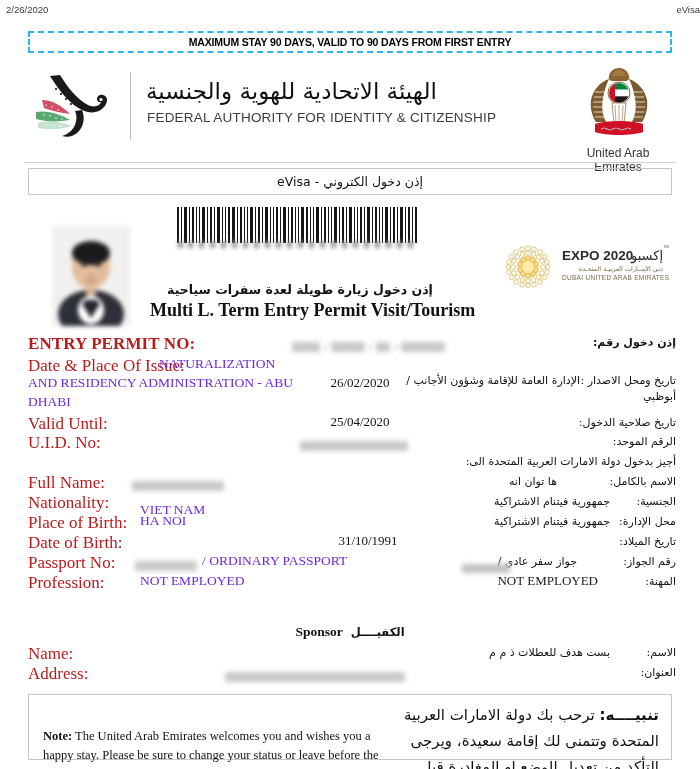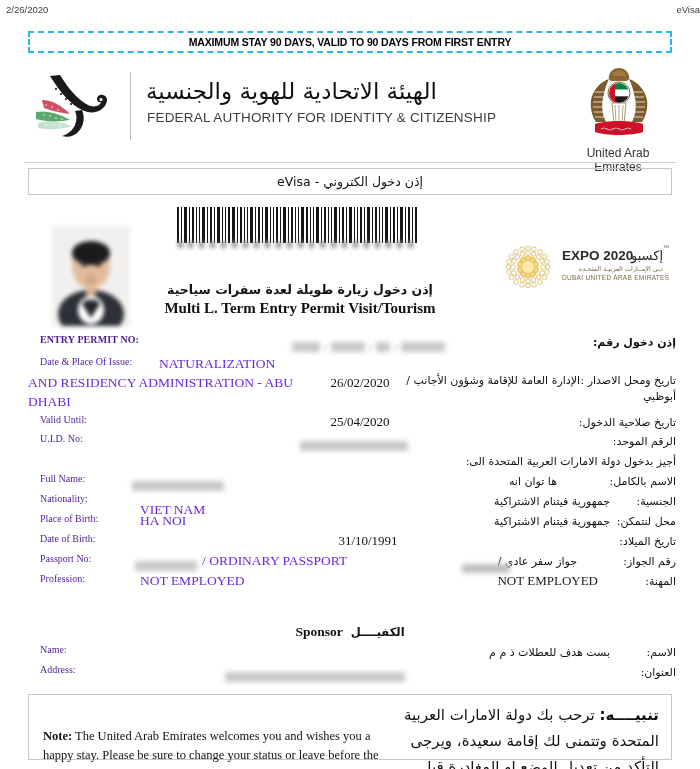--- a/index.html
+++ b/index.html
@@ -151,21 +151,21 @@
     font-family: "DejaVu Sans", sans-serif;
     font-size: 12.5px;
     font-weight: bold;
     direction: rtl;
     color: #111;
     line-height: 1.25;
   }
   .permit-type .pt-en {
     font-family: "Liberation Serif", serif;
     font-weight: bold;
-    font-size: 15px;
+    font-size: 18px;
     color: #111;
     margin-top: 2px;
     white-space: nowrap;
   }
   .expo-logo {
     position: absolute;
     left: 500px; top: 240px;
     width: 172px; height: 54px;
   }
 
@@ -175,24 +175,23 @@
     left: 0; top: 334px;
     width: 700px;
   }
   .drow {
     position: relative;
     min-height: 17px;
   }
   .lbl-en {
     position: absolute;
     left: 28px;
-    font-size: 10px;
-    color: #4c1d95;
+    font-size: 17px;
+    color: #b91c1c;
     white-space: nowrap;
-    margin-left: 12px;
   }
   .lbl-en.bold { font-weight: bold; letter-spacing: 0.1px; }
   .val-en {
     position: absolute;
     left: 160px;
     font-size: 13.5px;
     color: #6d28d9;
   }
   .val-mid {
     position: absolute;
@@ -623,21 +622,21 @@
     <span class="lbl-en" style="top:0">Nationality:</span>
     <span class="val-en" style="top:9px;left:140px">VIET NAM</span>
     <span class="val-ar" style="top:2px;right:90px">جمهورية فيتنام الاشتراكية</span>
     <span class="lbl-ar" style="top:2px">الجنسية:</span>
   </div>
 
   <div class="drow" style="height:20px">
     <span class="lbl-en" style="top:0">Place of Birth:</span>
     <span class="val-en" style="top:0;left:140px">HA NOI</span>
     <span class="val-ar" style="top:2px;right:90px">جمهورية فيتنام الاشتراكية</span>
-    <span class="lbl-ar" style="top:2px">محل لنتمكن:</span>
+    <span class="lbl-ar" style="top:2px">محل الإدارة:</span>
   </div>
 
   <div class="drow" style="height:20px">
     <span class="lbl-en" style="top:0">Date of Birth:</span>
     <span class="val-mid" style="top:0;left:308px">31/10/1991</span>
     <span class="lbl-ar" style="top:2px">تاريخ الميلاد:</span>
   </div>
 
   <div class="drow" style="height:20px">
     <span class="lbl-en" style="top:0">Passport No:</span>

